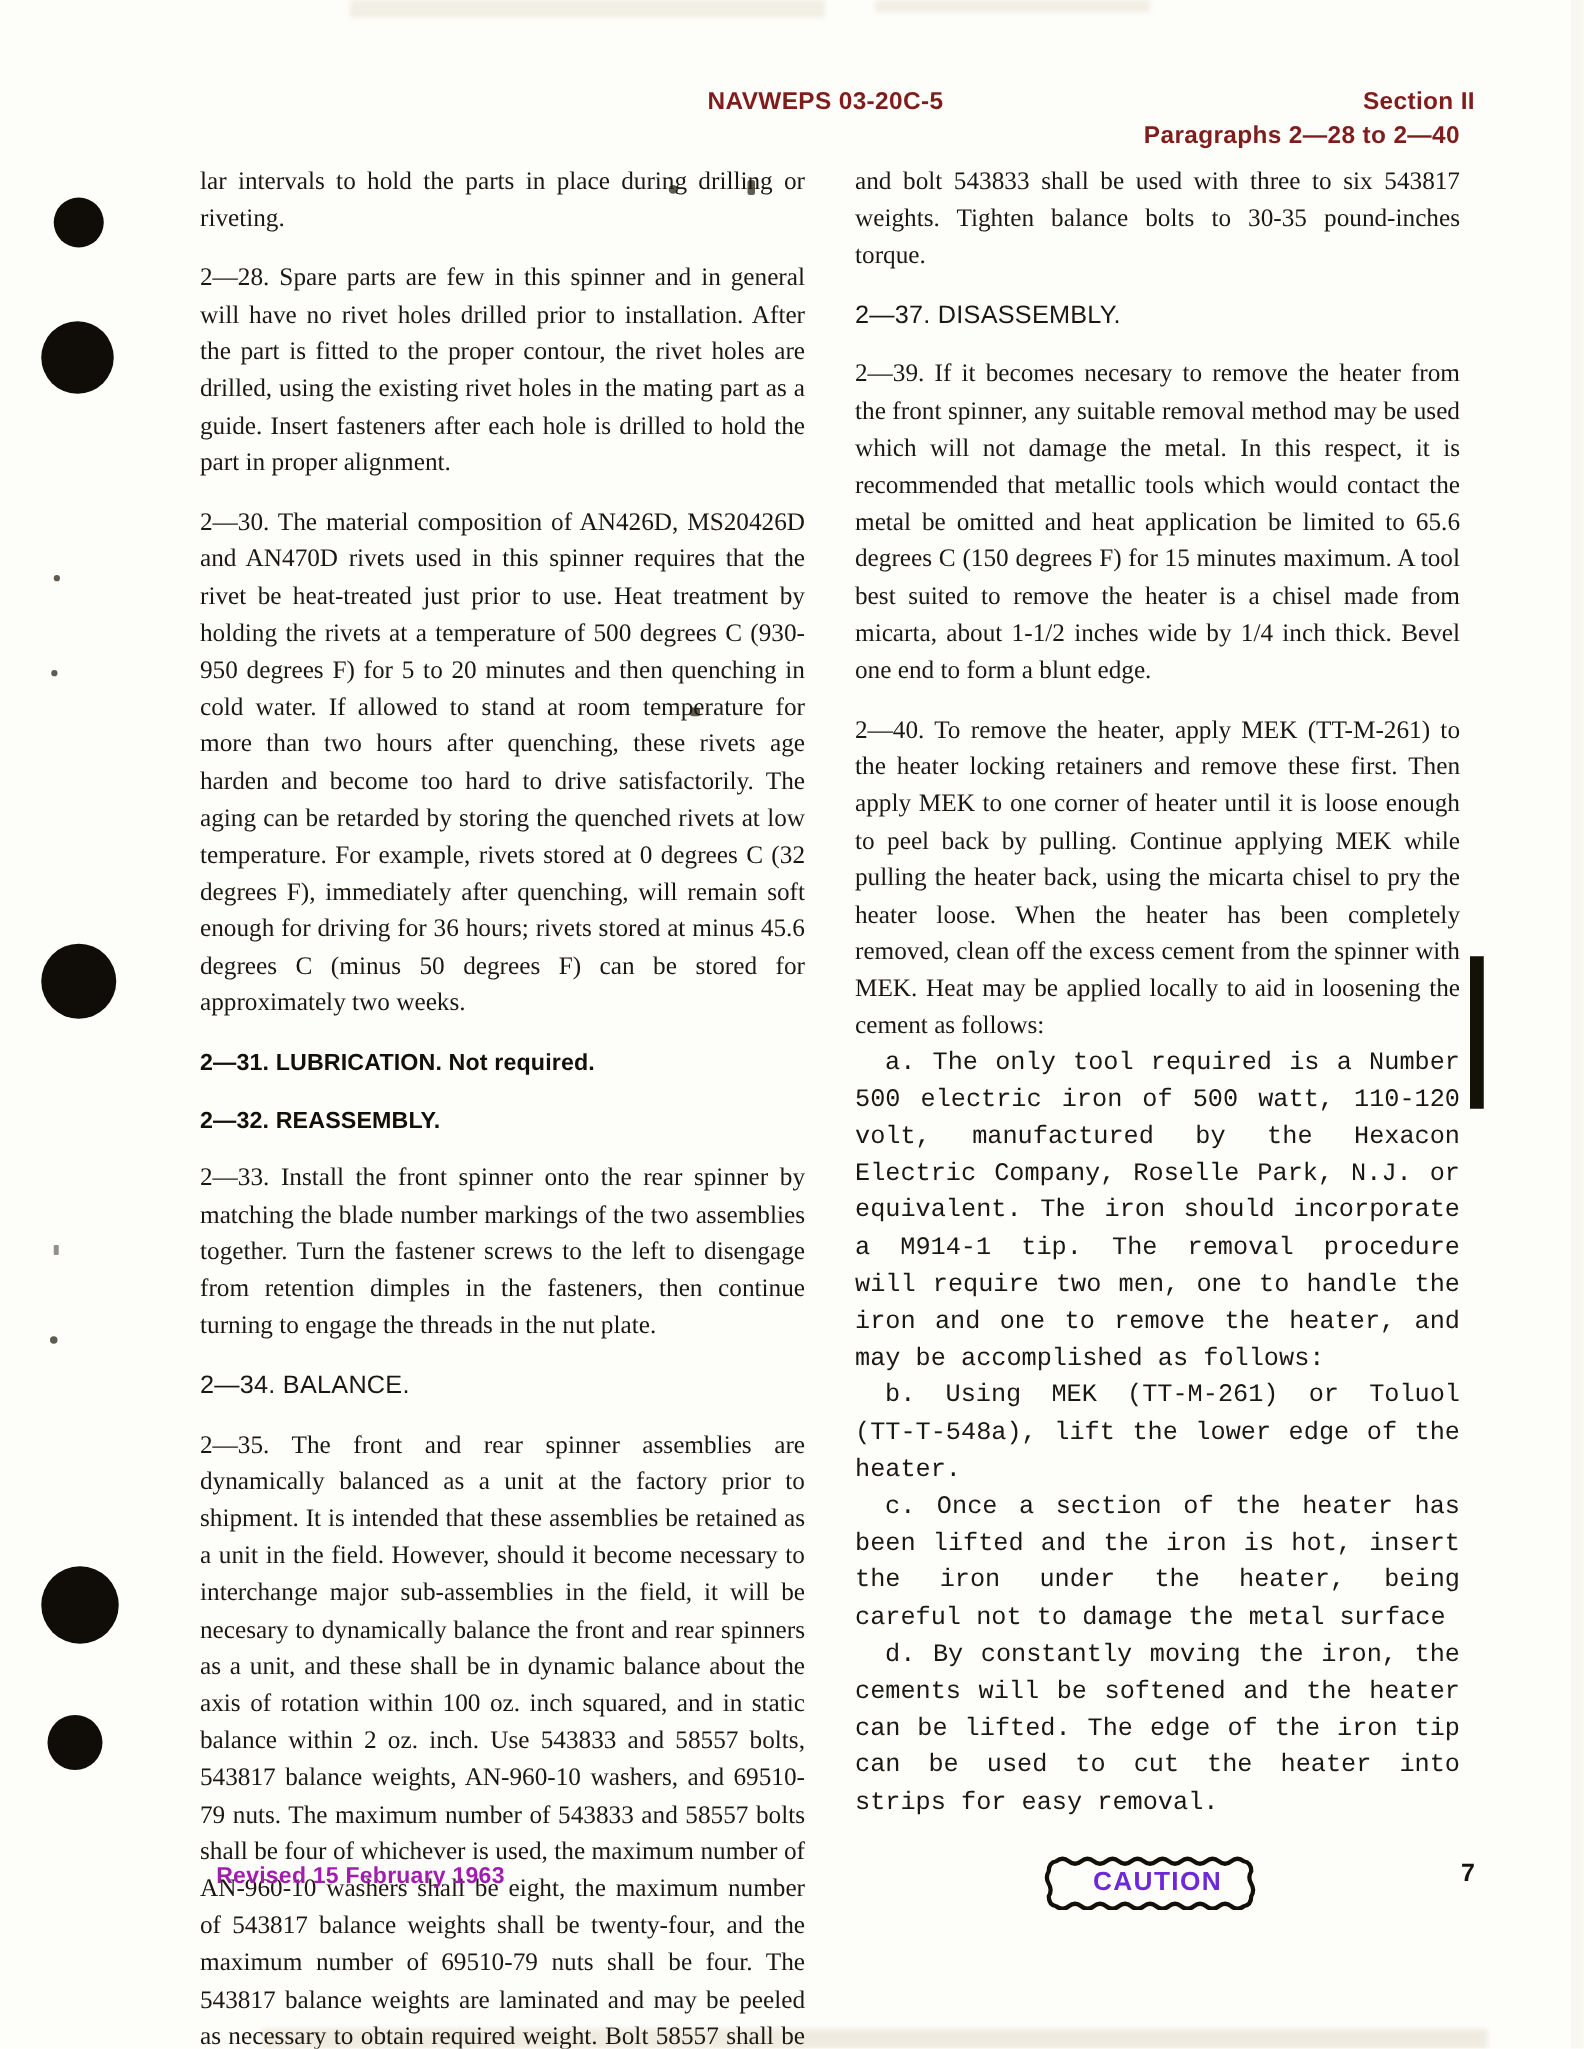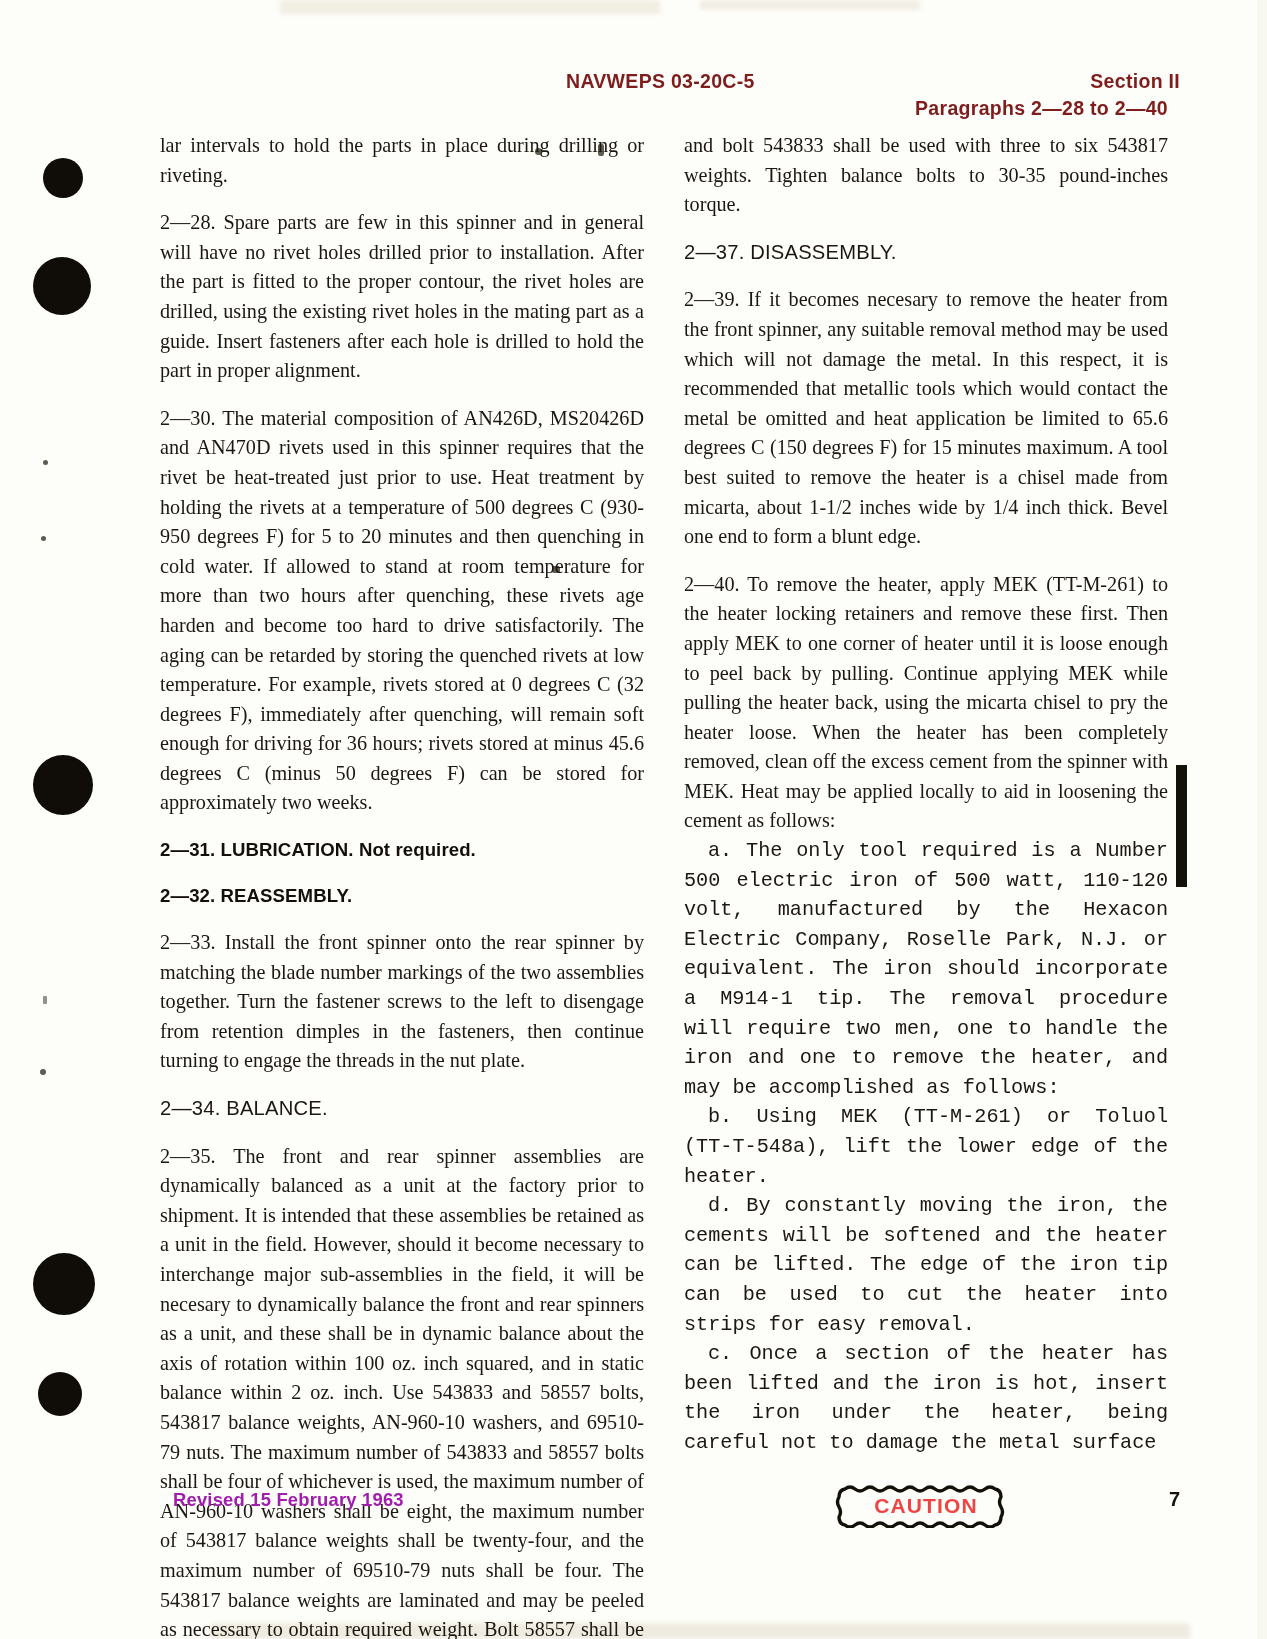--- a/index.html
+++ b/index.html
@@ -176,21 +176,21 @@
     position: absolute;
     left: 0;
     top: 0;
   }
   .caution-label {
     position: relative;
     font-family: "Liberation Sans", sans-serif;
     font-weight: bold;
     font-size: 21px;
     letter-spacing: 1.1px;
-    color: #ef4444;
+    color: #6d28d9;
   }
   .caution-text {
     margin: 0 0 0 0;
     padding: 0 26px 0 42px;
     font-family: "Liberation Serif", serif;
     font-size: 20.2px;
     line-height: 29.8px;
     text-align: justify;
     color: #1c1710;
   }
@@ -278,23 +278,23 @@
 
 
     <p class="body noindent">2—39. If it becomes necesary to remove the heater from the front spinner, any suitable removal method may be used which will not damage the metal. In this respect, it is recommended that metallic tools which would contact the metal be omitted and heat application be limited to 65.6 degrees C (150 degrees F) for 15 minutes maximum. A tool best suited to remove the heater is a chisel made from micarta, about 1-1/2 inches wide by 1/4 inch thick. Bevel one end to form a blunt edge.</p>
 
     <p class="body noindent" style="margin-bottom:0;">2—40. To remove the heater, apply MEK (TT-M-261) to the heater locking retainers and remove these first. Then apply MEK to one corner of heater until it is loose enough to peel back by pulling. Continue applying MEK while pulling the heater back, using the micarta chisel to pry the heater loose. When the heater has been completely removed, clean off the excess cement from the spinner with MEK. Heat may be applied locally to aid in loosening the cement as follows:</p>
 
     <p class="subitem">a. The only tool required is a Number 500 electric iron of 500 watt, 110-120 volt, manufactured by the Hexacon Electric Company, Roselle Park, N.J. or equivalent. The iron should incorporate a M914-1 tip. The removal procedure will require two men, one to handle the iron and one to remove the heater, and may be accomplished as follows:</p>
 
     <p class="subitem">b. Using MEK (TT-M-261) or Toluol (TT-T-548a), lift the lower edge of the heater.</p>
 
+    <p class="subitem">c. Once a section of the heater has been lifted and the iron is hot, insert the iron under the heater, being careful not to damage the metal surface</p>
+
     <p class="subitem">d. By constantly moving the iron, the cements will be softened and the heater can be lifted. The edge of the iron tip can be used to cut the heater into strips for easy removal.</p>
-
-    <p class="subitem">c. Once a section of the heater has been lifted and the iron is hot, insert the iron under the heater, being careful not to damage the metal surface</p>
 
     <div class="caution-wrap">
       <div class="caution-badge">
         <svg width="182" height="44" viewBox="0 0 182 44" aria-hidden="true">
           <path d="M10 5
                    q5 -4 10 0 q5 4 10 0 q5 -4 10 0 q5 4 10 0 q5 -4 10 0 q5 4 10 0
                    q5 -4 10 0 q5 4 10 0 q5 -4 10 0 q5 4 10 0 q5 -4 10 0 q5 4 10 0
                    q5 -4 10 0 q5 4 10 0 q5 -4 10 0
                    q6 1 6 8 q-3 5 0 10 q3 5 0 10 q0 7 -6 8
                    q-5 4 -10 0 q-5 -4 -10 0 q-5 4 -10 0 q-5 -4 -10 0 q-5 4 -10 0

